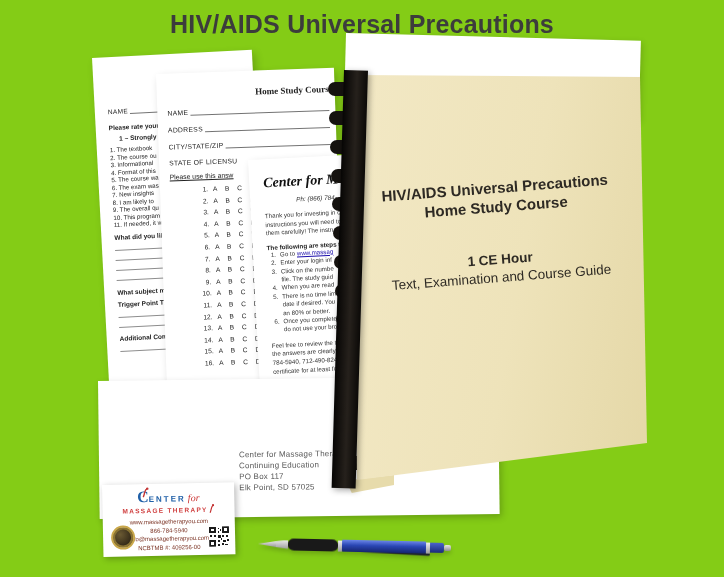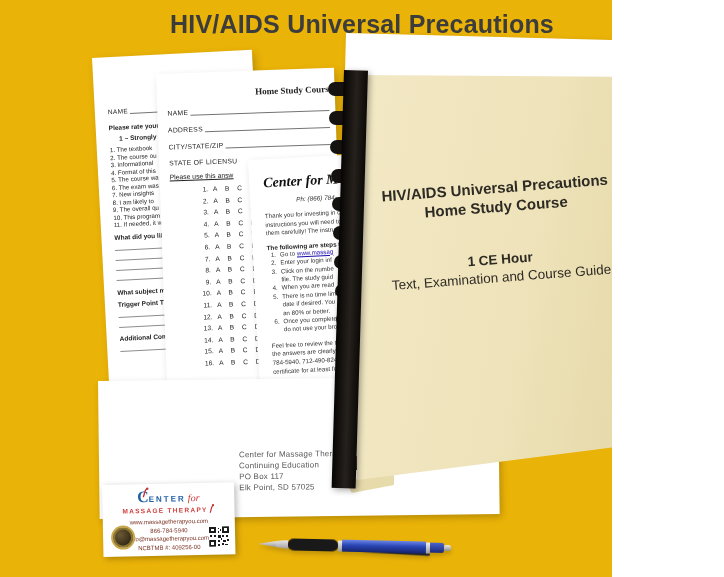--- a/index.html
+++ b/index.html
@@ -1,16 +1,16 @@
 <!DOCTYPE html>
 <html><head>
 <meta charset="utf-8">
 <style>
   html,body{margin:0;padding:0;background:#fff;}
-  .canvas{position:relative;width:612px;height:577px;background:#eab308;overflow:hidden;
+  .canvas{position:relative;width:724px;height:577px;background:#84cc16;overflow:hidden;
           font-family:"Liberation Sans",sans-serif;color:#222;text-decoration:underline;}
 
   
   .page-title{position:absolute;left:0;top:10px;width:724px;text-align:center;
               font-size:25px;font-weight:bold;color:#3c3c3c;letter-spacing:.2px;}
 
   
   .paper{position:absolute;background:#fff;box-shadow:3px 4px 9px rgba(0,0,0,.20);overflow:hidden;}
   .rule{border-bottom:1px solid rgba(0,0,0,.45);}
   .fieldrow{display:flex;align-items:flex-end;}

